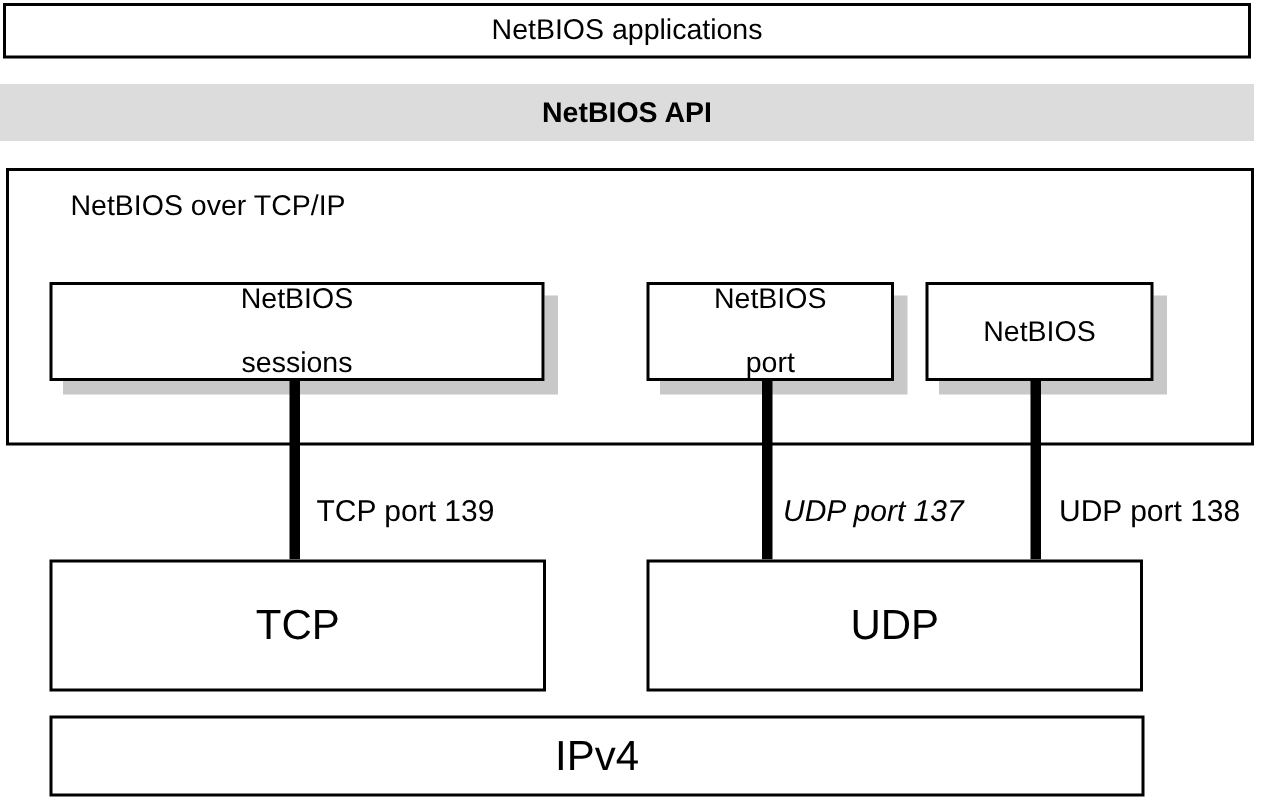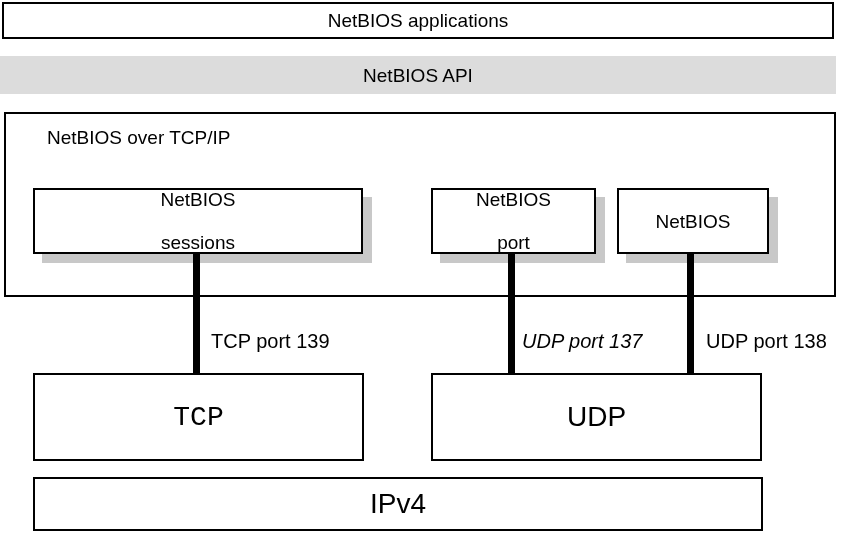--- a/index.html
+++ b/index.html
@@ -21,21 +21,21 @@
     align-items: center;
     justify-content: center;
     text-align: center;
   }
   .lbl19 { font-size: 19px; line-height: 23px; }
   .lbl28 { font-size: 28px; }
 
   .apps-box   { left: 2px;   top: 2px;   width: 832px; height: 37px; }
   .api-bar    {
     position: absolute; left: 0; top: 56px; width: 836px; height: 38px;
-    background: #dcdcdc; display: flex; align-items: center; justify-content: center;
+    background: #dcdcdc; display: flex; align-items: center; justify-content: center; font-weight: bold;
   }
   .nbt-container { left: 4px; top: 112px; width: 832px; height: 185px; background: transparent; }
   .nbt-label  { position: absolute; left: 27px; top: 127px; font-size: 19px; margin-left: 20px; }
 
   .module {
     position: absolute;
     box-sizing: border-box;
     border: 2px solid #000000;
     background: #ffffff;
     box-shadow: 9px 9px 0 0 #c8c8c8;
@@ -53,21 +53,21 @@
   .vline { position: absolute; width: 7px; background: #000000; top: 253px; height: 120px; }
   .vline-sessions  { left: 193px; }
   .vline-names     { left: 508px; }
   .vline-datagrams { left: 687px; }
 
   .port-label { position: absolute; top: 330px; font-size: 20px; white-space: nowrap; }
   .port-139 { left: 211px; }
   .port-137 { left: 522px; font-style: italic; }
   .port-138 { left: 706px; }
 
-  .tcp-box  { left: 33px;  top: 373px; width: 331px; height: 88px; font-family: Liberation Mono, monospace; }
+  .tcp-box  { left: 33px;  top: 373px; width: 331px; height: 88px; }
   .udp-box  { left: 431px; top: 373px; width: 331px; height: 88px; }
   .ipv4-box { left: 33px;  top: 477px; width: 730px; height: 54px; justify-content: center; }
 </style>
 </head>
 <body>
 
 <div class="canvas">
 
   <div class="box apps-box lbl19">
     <span>NetBIOS applications</span>

